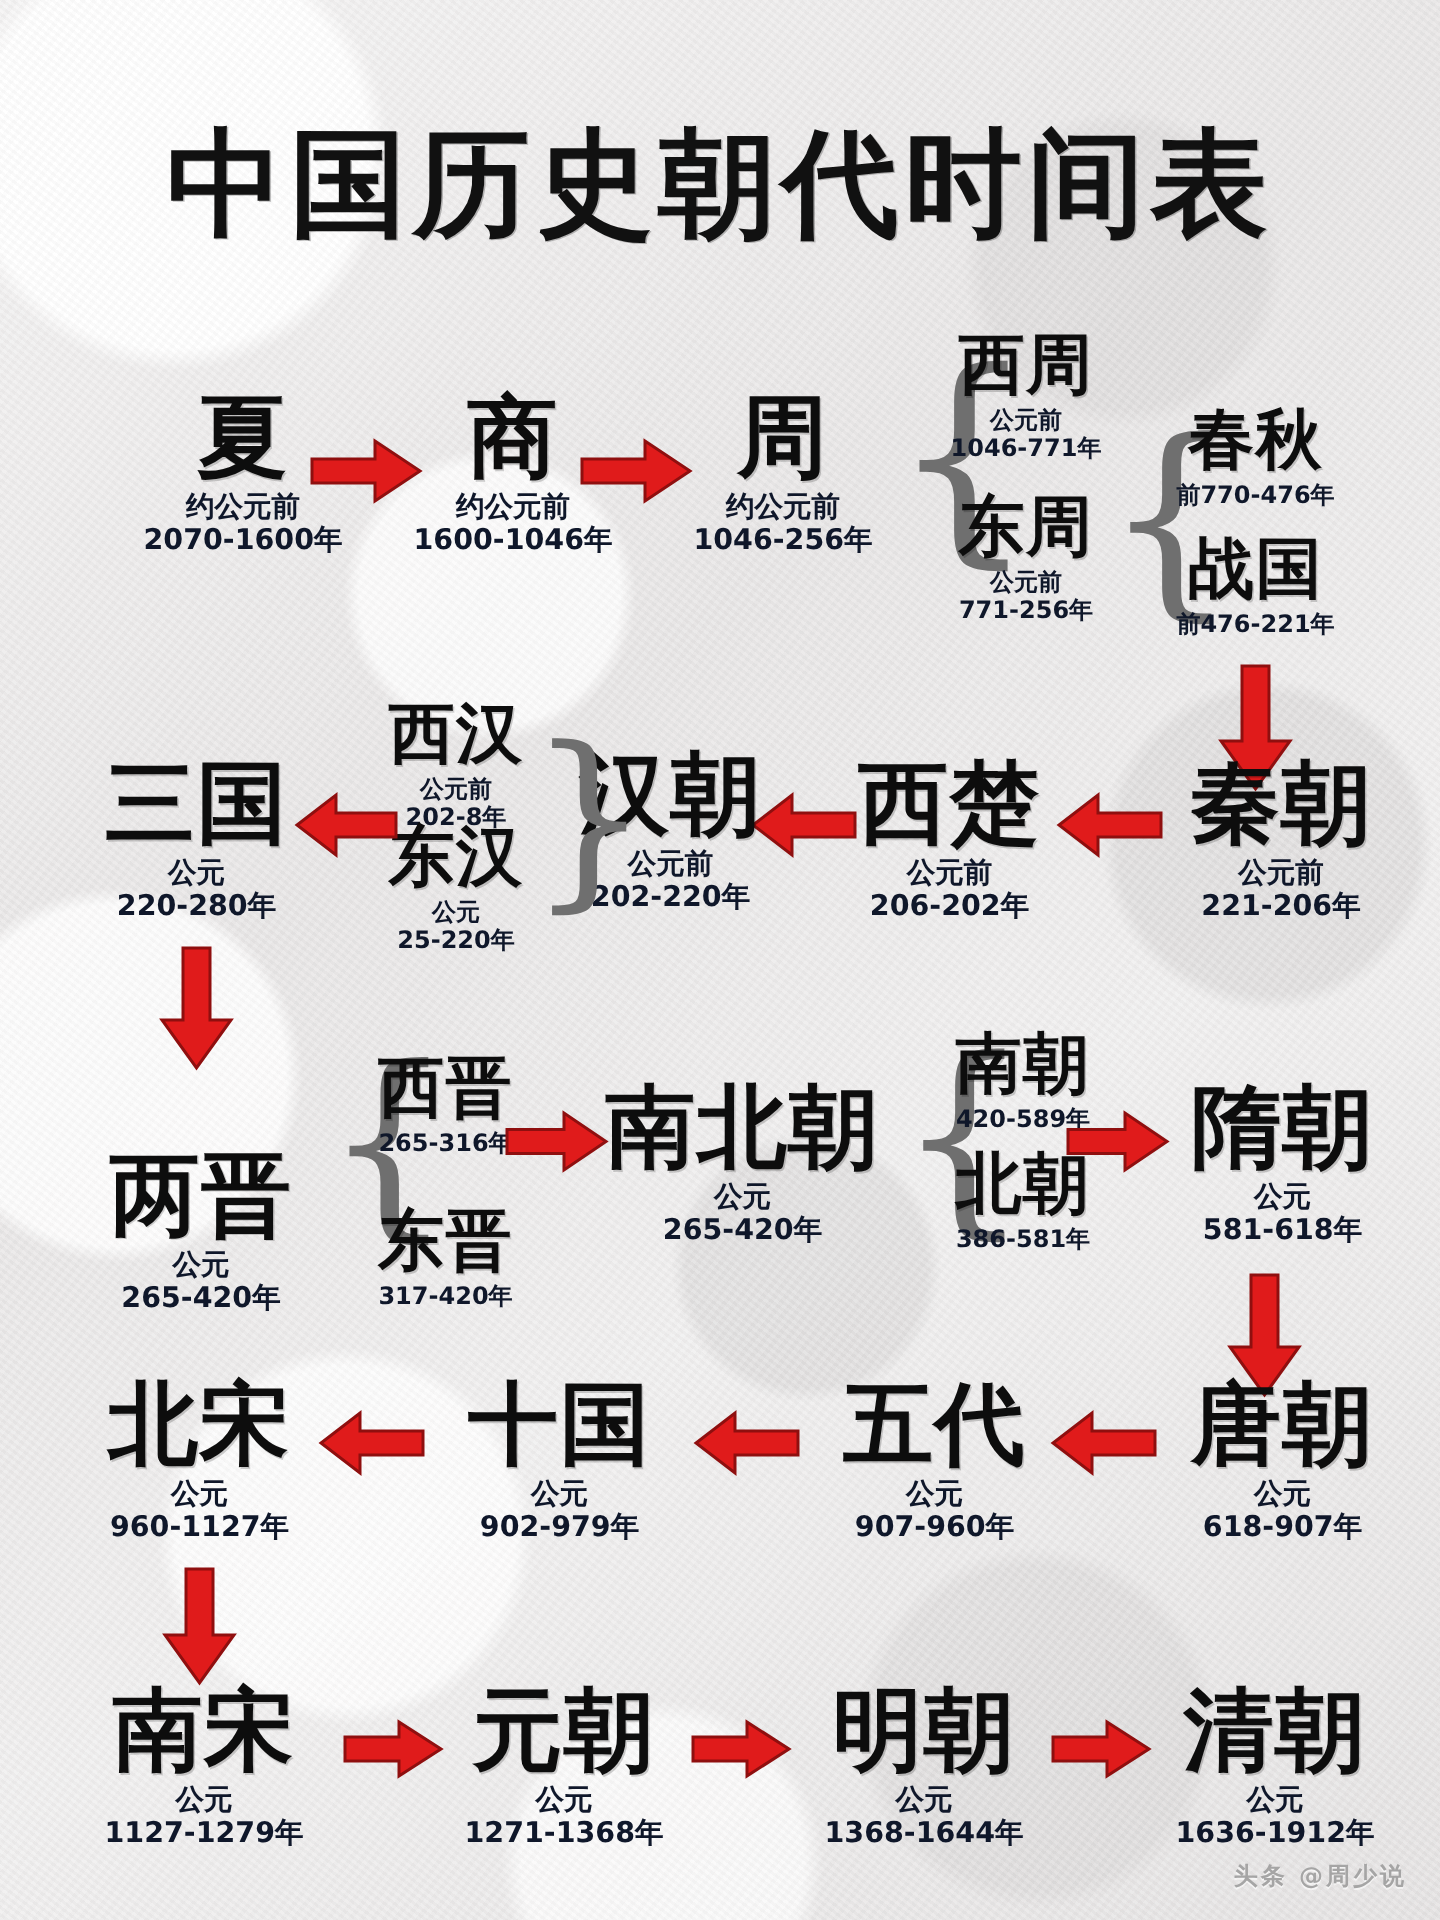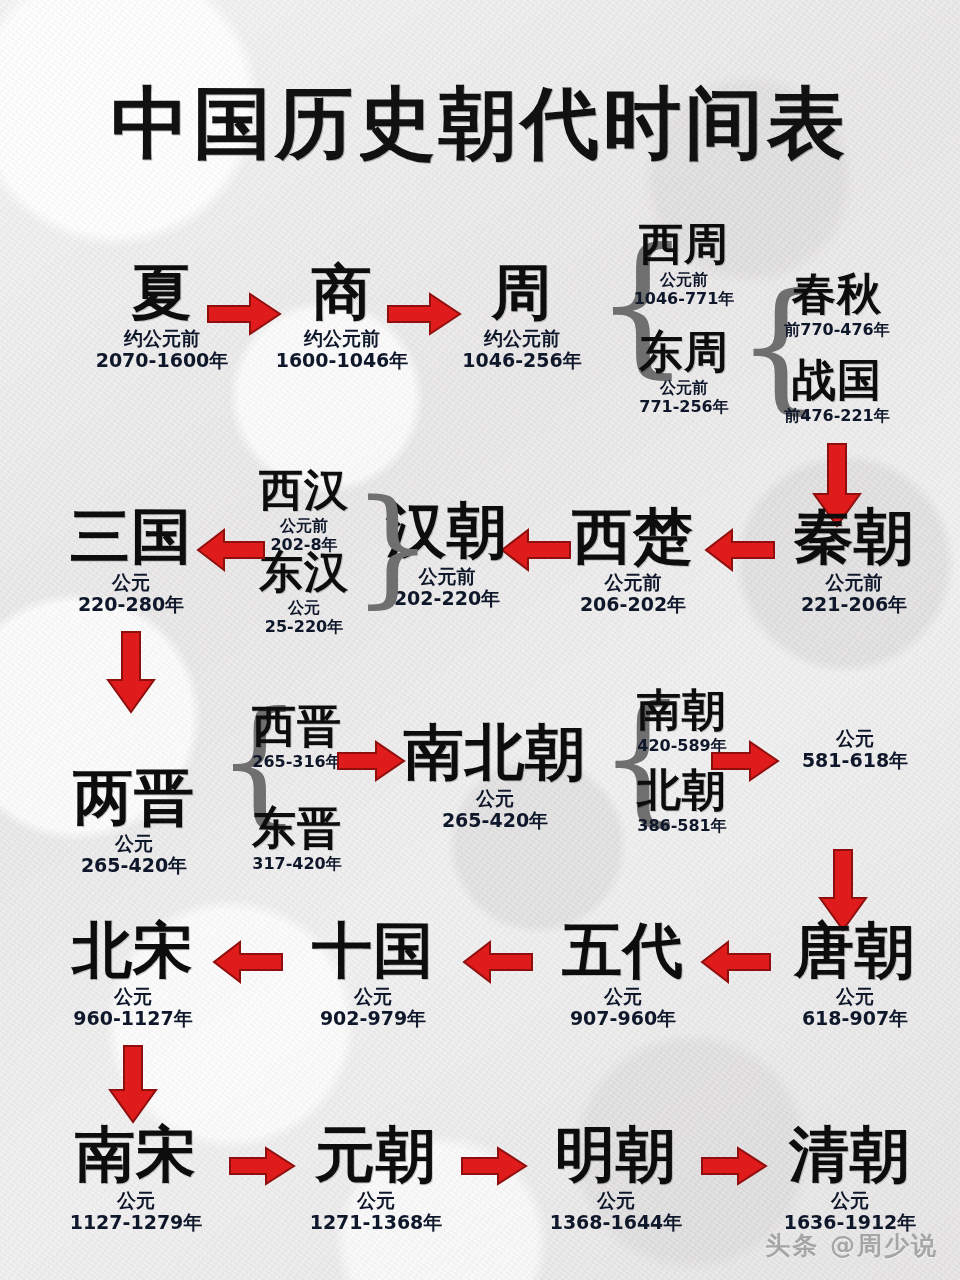--- a/index.html
+++ b/index.html
@@ -73,21 +73,21 @@
   .brace{
     position:absolute;color:#6f6f6f;
     font-family:"DejaVu Serif","Liberation Serif",serif;
     font-weight:400;line-height:1;
     transform-origin:center;
   }
 
   
   #wm{
     right:22px;bottom:18px;
-    color:#9b9b9b;font-size:25px;font-weight:700;letter-spacing:2px;
+    color:#9b9b9b;font-size:16px;font-weight:700;letter-spacing:2px;
     font-family:"DejaVu Sans","Liberation Sans",sans-serif;
     white-space:nowrap;opacity:.85;
     text-shadow:0 1px 0 rgba(255,255,255,.7);
   }
 </style>
 </head>
 <body>
 
 <div id="paper"></div>
 
@@ -287,20 +287,21 @@
     <div class="dt">386-581年</div>
   </div>
 
   <div class="arrow" style="left:710px;top:740px;">
     <svg width="70" height="42" viewBox="0 0 70 42">
         <path class="ar-body" d="M2 13 H40 V2 L68 21 L40 40 V29 H2 Z"></path>
       </svg>
   </div>
 
   <div class="abs node lg" style="left:770px;top:722px;width:170px;">
+    <div class="nm">隋朝</div>
     <div class="dt">
       <div>公元</div>
         <div>581-618年</div>
     </div>
   </div>
 
   <div class="arrow" style="left:818px;top:848px;">
     <svg width="50" height="84" viewBox="0 0 50 84">
         <path class="ar-body" d="M16 2 H34 V50 H48 L25 82 L2 50 H16 Z"></path>
       </svg>

